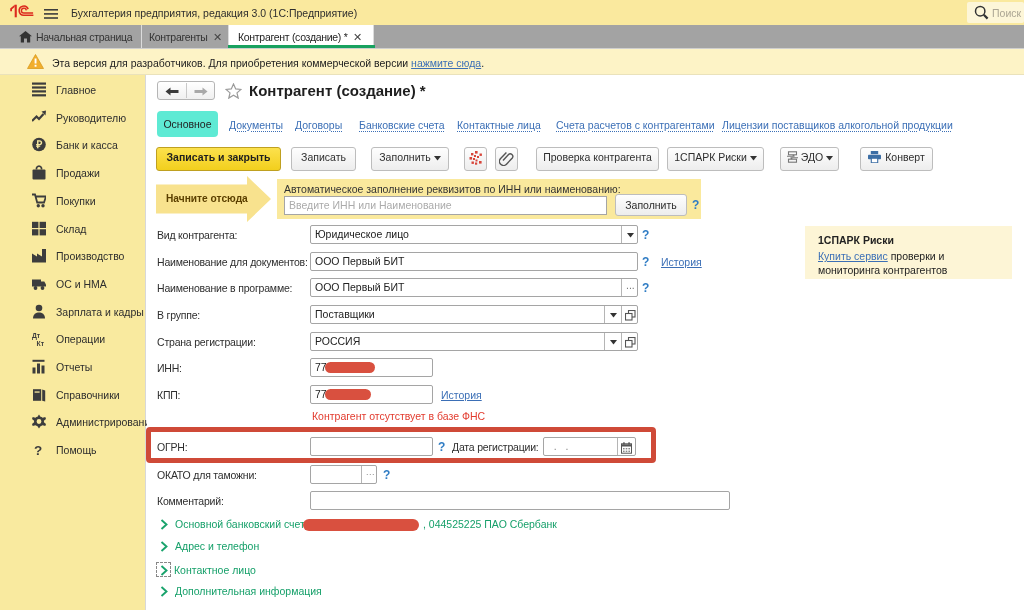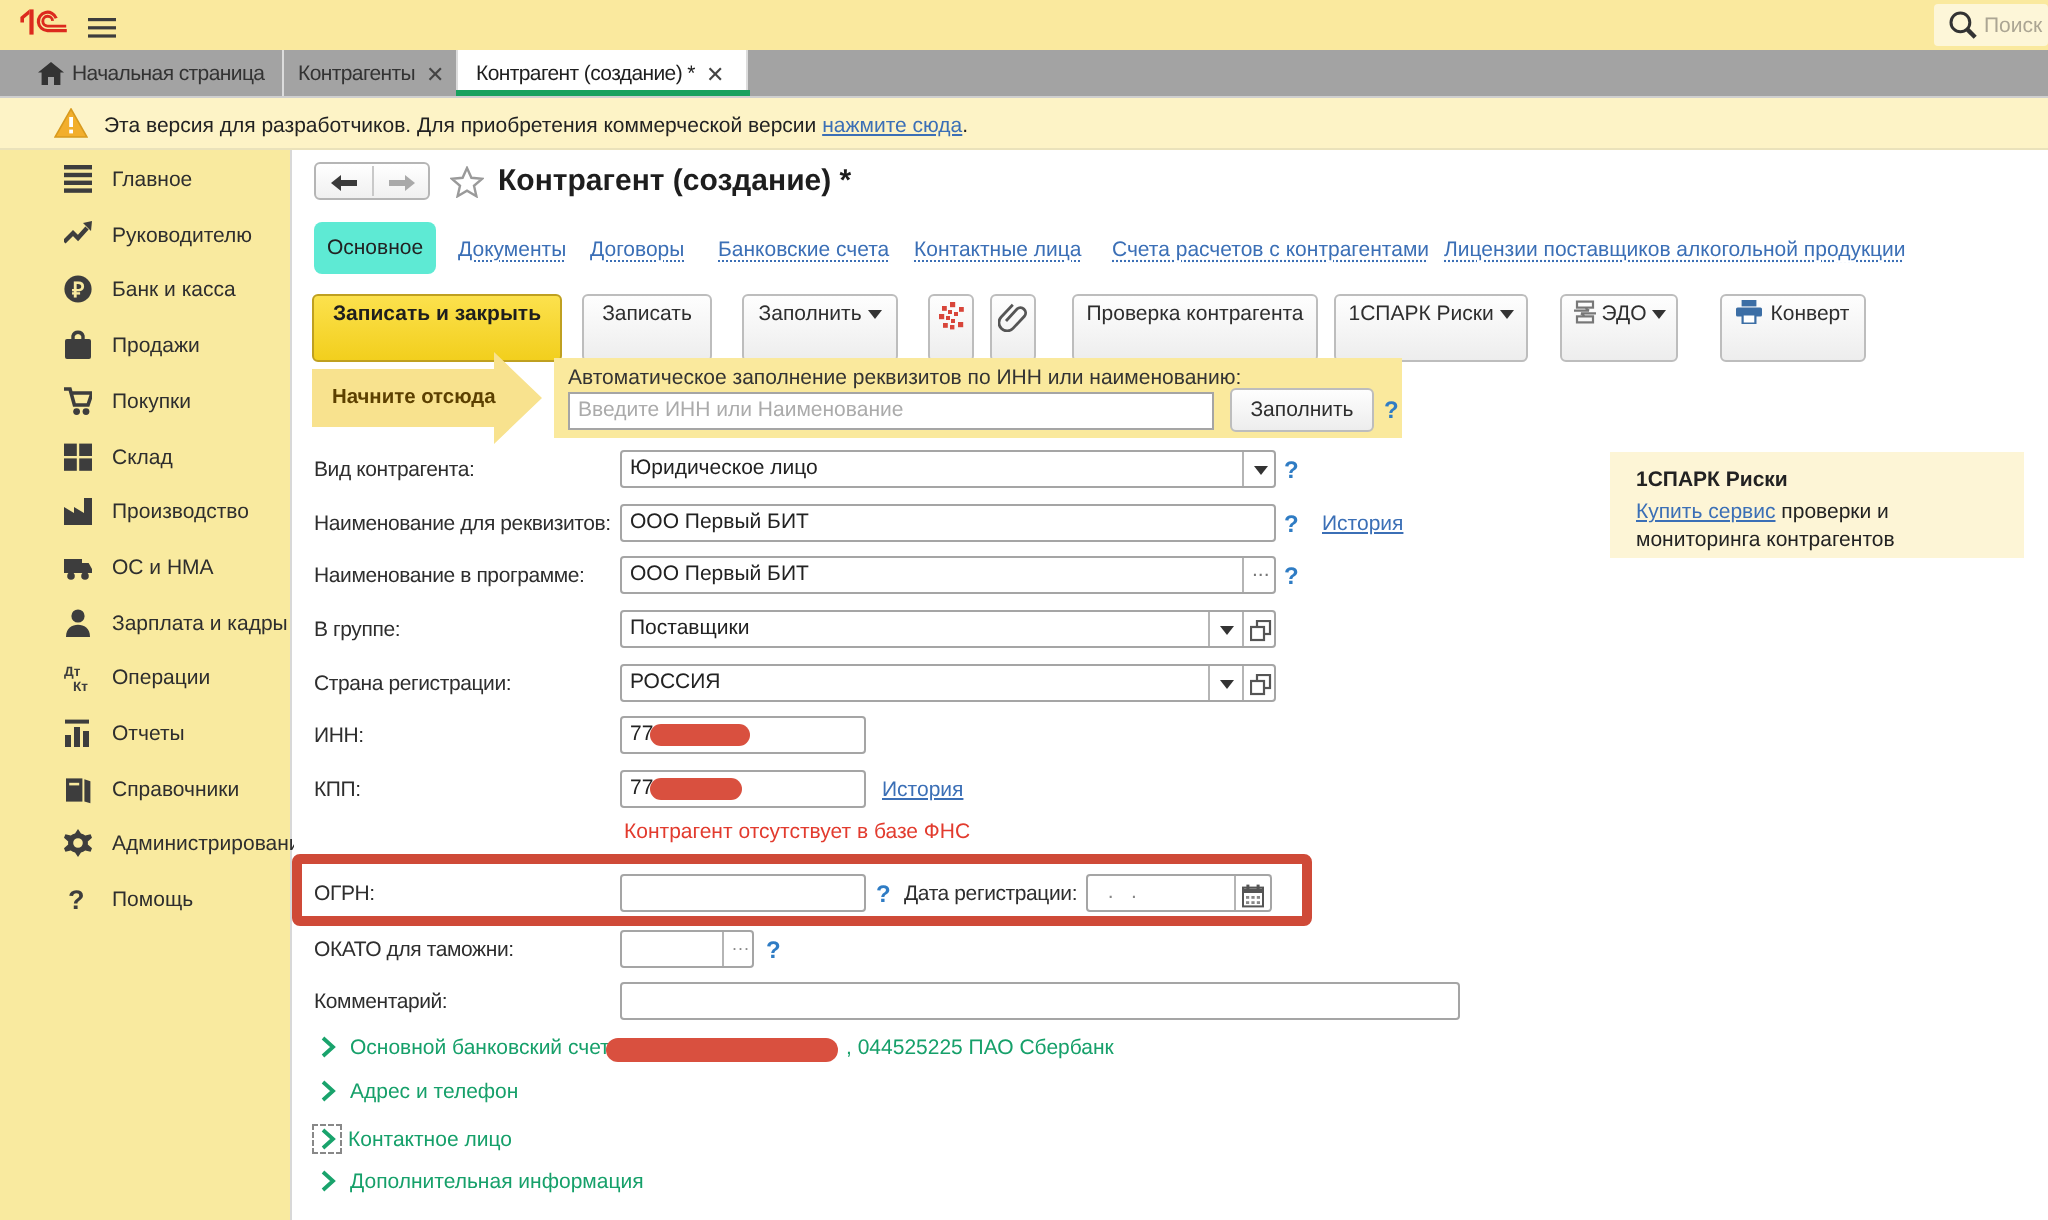--- a/index.html
+++ b/index.html
@@ -17,21 +17,21 @@
 .sitem { position:absolute; left:12px; width:118px; height:28px; }
 .sicon { position:absolute; left:20px; top:0px; }
 .slabel { position:absolute; left:44px; top:2px; font-size:10.5px; color:#2e2e2e; white-space:nowrap; }
 #content { position:absolute; left:147px; top:75px; width:877px; height:535px; background:#fff; }
 #navbtns { position:absolute; left:10px; top:6px; width:58px; height:19px; border:1px solid #b5b5b5; border-radius:3px; background:linear-gradient(#ffffff,#f0f0f0); }
 #navbtns .sep { position:absolute; left:28px; top:1px; width:1px; height:15px; background:#c9c9c9; }
 #star { position:absolute; left:78px; top:8px; }
 #doctitle { position:absolute; left:102px; top:7px; font-size:15px; font-weight:bold; color:#1e1e1e; white-space:nowrap; }
 #chip { position:absolute; left:10px; top:36px; width:61px; height:26px; background:#5eead4; border-radius:4px; color:#222; font-size:10.5px; text-align:center; line-height:26px; }
 .navlink { position:absolute; top:44px; color:#3b6fb6; font-size:10.5px; white-space:nowrap; text-decoration:underline dotted; text-underline-offset:2px; }
-.btn { position:absolute; border:1px solid #bdbdbd; border-radius:3px; background:linear-gradient(#fefefe,#ededed); font-size:10.5px; color:#2e2e2e; text-align:center; white-space:nowrap; height:34px; line-height:19px; top:72px; }
+.btn { position:absolute; border:1px solid #bdbdbd; border-radius:3px; background:linear-gradient(#fefefe,#ededed); font-size:10.5px; color:#2e2e2e; text-align:center; white-space:nowrap; height:24px; line-height:19px; top:72px; }
 #btn-save { border:1px solid #bfa020; background:linear-gradient(#fce14d,#f2cf1d); font-weight:bold; color:#1e1e1e; }
 #band { position:absolute; left:130px; top:104px; width:424px; height:40px; background:#fae99d; }
 #bandlabel { position:absolute; left:137px; top:108px; font-size:10.5px; color:#333; white-space:nowrap; }
 #bandinput { position:absolute; left:137px; top:121px; width:323px; height:19px; border:1px solid #a5a5a5; background:#fff; font-size:10.5px; color:#ababab; padding-left:4px; line-height:17px; }
 .qmark { position:absolute; font-size:12px; font-weight:bold; color:#2f7cc4; }
 .flabel { position:absolute; left:10px; font-size:10.5px; color:#2e2e2e; white-space:nowrap; letter-spacing:-0.2px; }
 .finput { position:absolute; left:163px; background:#fff; border:1px solid #a5a5a5; font-size:10.5px; color:#222; padding:0 4px; line-height:17px; height:19px; white-space:nowrap; border-radius:2px; }
 .fgroup { position:absolute; left:163px; background:#fff; border:1px solid #a5a5a5; height:19px; border-radius:2px; font-size:10.5px; color:#222; }
 .fgroup .txt { position:absolute; left:4px; top:2px; white-space:nowrap; }
 .fgroup .div { position:absolute; top:0; width:1px; height:17px; background:#b5b5b5; }
@@ -55,20 +55,21 @@
     <g fill="#dc2a1e">
     <rect x="5.7" y="0.7" width="2.1" height="12.6"></rect>
     <polygon points="1.2,4.5 5.7,0.7 5.7,3.0 3.0,5.3 3.0,7.3 1.2,7.3"></polygon>
     </g>
   </svg>
   <svg style="position:absolute;left:44px;top:8.5px" width="14" height="10" viewBox="0 0 14 10">
       <rect x="0" y="0" width="14" height="1.6" fill="#3d3d3d"></rect>
       <rect x="0" y="4.1" width="14" height="1.6" fill="#3d3d3d"></rect>
       <rect x="0" y="8.2" width="14" height="1.6" fill="#3d3d3d"></rect>
     </svg>
+  <div id="apptitle">Бухгалтерия предприятия, редакция 3.0  (1С:Предприятие)</div>
   <div id="search">
     <svg style="position:absolute;left:7px;top:3px" width="15" height="15" viewBox="0 0 15 15">
         <circle cx="6.2" cy="6.2" r="4.7" fill="none" stroke="#333" stroke-width="1.5"></circle>
         <line x1="9.8" y1="9.8" x2="13.6" y2="13.6" stroke="#333" stroke-width="2.2"></line>
       </svg>
     <div id="searchtext">Поиск Ctr</div>
   </div>
 </div>
 <div id="tabbar">
   <div class="tab" style="left:0;width:141px">
@@ -283,21 +284,21 @@
   <div class="flabel" style="top:154px">Вид контрагента:</div>
   <div class="fgroup" style="top:150px;width:328px">
       <span class="txt">Юридическое лицо</span>
       <span class="div" style="left:310px"></span>
       <span class="arr" style="left:316px"><svg width="7" height="5" viewBox="0 0 7 5">
           <path d="M0 0 L7 0 L3.5 4.5 Z" fill="#333"></path>
         </svg></span>
     </div>
   <div class="qmark" style="left:495px;top:153px">?</div>
 
-  <div class="flabel" style="top:181px">Наименование для реквизитов:</div>
+  <div class="flabel" style="top:181px">Наименование для документов:</div>
   <div class="finput" style="top:177px;width:328px">ООО Первый БИТ</div>
   <div class="qmark" style="left:495px;top:180px">?</div>
   <a class="bluelink" style="position:absolute;left:514px;top:181px" href="#">История</a>
 
   <div class="flabel" style="top:207px">Наименование в программе:</div>
   <div class="fgroup" style="top:203px;width:328px">
       <span class="txt">ООО Первый БИТ</span>
       <span class="div" style="left:310px"></span>
       <span style="position:absolute;left:315px;top:0px;color:#777">...</span>
     </div>

